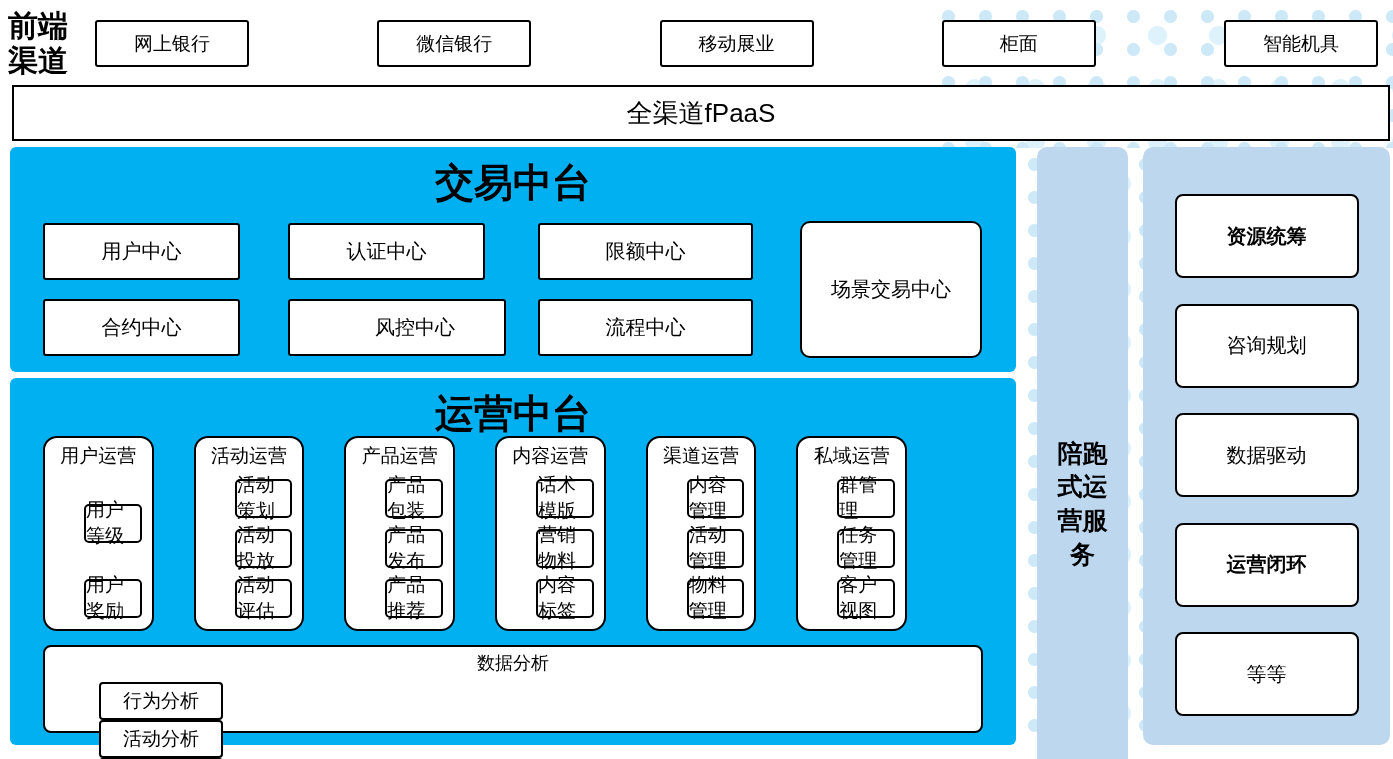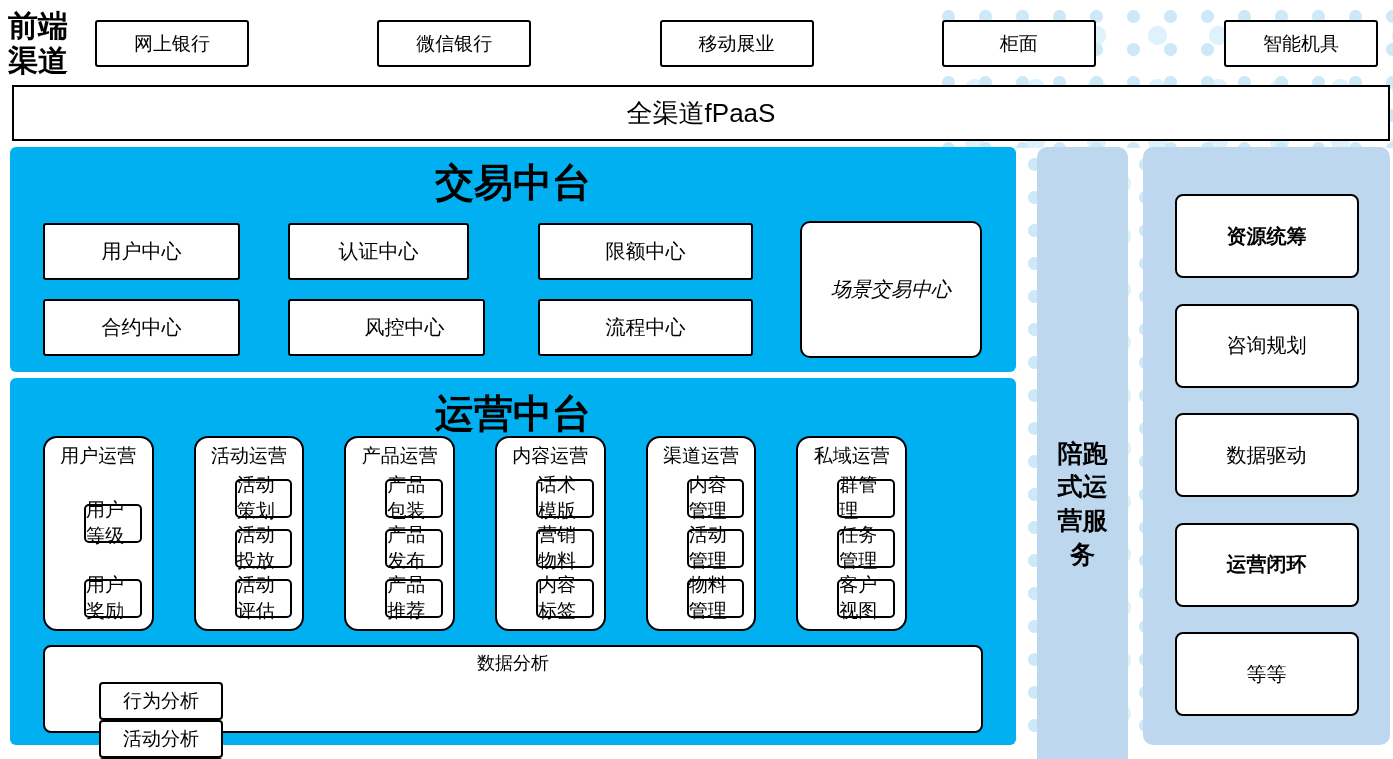--- a/index.html
+++ b/index.html
@@ -44,28 +44,28 @@
   .panel{position:absolute;left:10px;width:1006px;background:var(--bright-blue);border-radius:6px;}
   .panel-trade{top:147px;height:225px;}
   .panel-ops{top:378px;height:367px;}
   .panel-title{position:absolute;left:0;right:0;top:9px;text-align:center;
     font-size:39px;font-weight:700;}
 
   
   .center-box{position:absolute;background:#fff;border:2px solid var(--line);border-radius:3px;
     display:flex;align-items:center;justify-content:center;font-size:20px;height:57px;}
   .cb0{left:33px;top:76px;width:197px;}
-  .cb1{left:278px;top:76px;width:181px;}
+  .cb1{left:278px;top:76px;width:197px;}
   .cb2{left:528px;top:76px;width:215px;}
   .cb3{left:33px;top:152px;width:197px;}
-  .cb4{left:278px;top:152px;width:197px;padding-left:36px;}
+  .cb4{left:278px;top:152px;width:218px;padding-left:36px;}
   .cb5{left:528px;top:152px;width:215px;}
   .scene-box{position:absolute;left:790px;top:74px;width:182px;height:137px;background:#fff;
     border:2px solid var(--line);border-radius:10px;display:flex;align-items:center;
-    justify-content:center;font-size:20px;font-style:italic;}
+    justify-content:center;font-size:20px;}
 
   
   .ops-columns{position:absolute;left:33px;top:58px;width:864px;height:195px;
     display:flex;justify-content:flex-end;gap:40px;}
   .ops-col{width:133px;height:195px;background:#fff;border:2px solid var(--line);
     border-radius:14px;padding:7px 10px 11px;display:flex;flex-direction:column;
     justify-content:space-between;}
   .ops-col-title{text-align:center;font-size:19px;line-height:1.2;}
   .ops-item{height:39px;border:2px solid var(--line);border-radius:5px;background:#fff;
     display:flex;align-items:center;justify-content:center;font-size:19px;margin-left:29px;}

